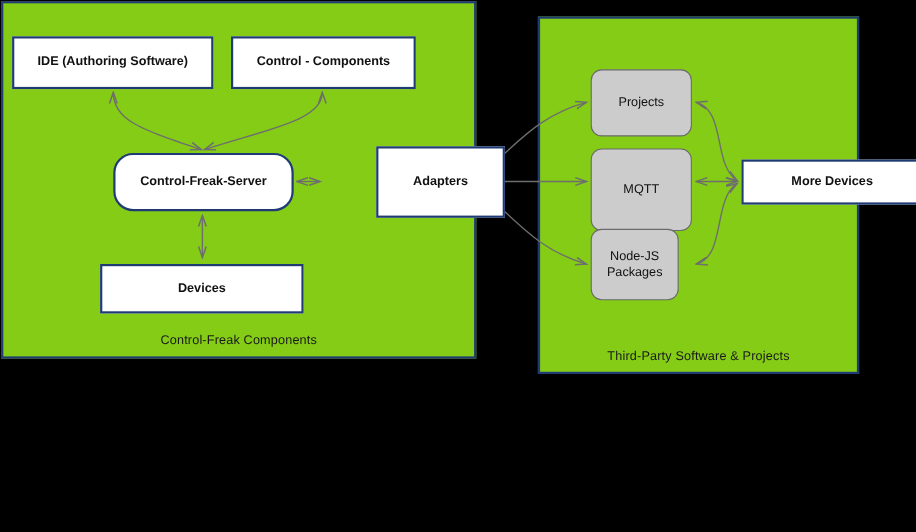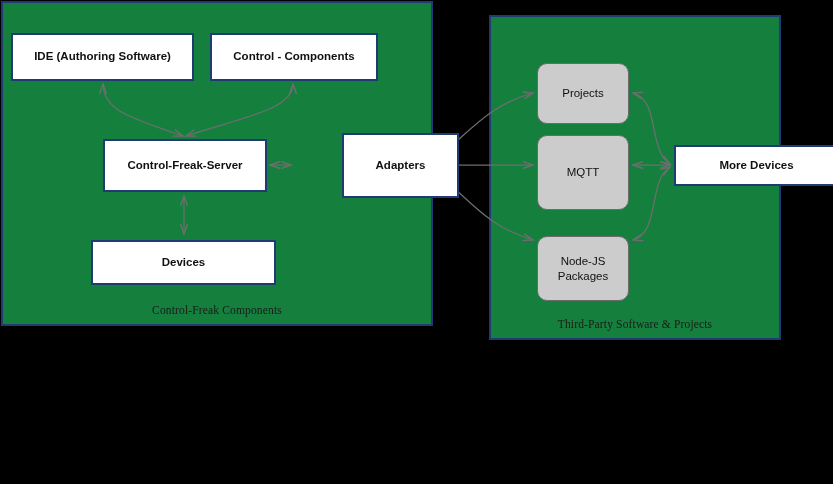--- a/index.html
+++ b/index.html
@@ -1,19 +1,19 @@
 <!DOCTYPE html>
 <html><head>
 <meta charset="utf-8">
 <style>
   html,body{margin:0;padding:0;background:#000;}
   body{width:833px;height:484px;overflow:hidden;font-family:"Liberation Sans",sans-serif;}
   #stage{position:relative;width:833px;height:484px;background:#000;}
 
-  .panel{position:absolute;background:#15803d;border:2px solid #1f3b73;box-sizing:border-box;font-family:Liberation Serif, serif;}
+  .panel{position:absolute;background:#84cc16;border:2px solid #1f3b73;box-sizing:border-box;}
   #panel-left{left:1px;top:1px;width:432px;height:325px;}
   #panel-right{left:489px;top:15px;width:292px;height:325px;}
 
   .panel-caption{
     position:absolute;left:0;right:0;bottom:8px;text-align:center;
     font-size:11.5px;color:#1a1a1a;letter-spacing:.15px;
   }
 
   .node{
     position:absolute;box-sizing:border-box;display:flex;
@@ -76,41 +76,41 @@
   </svg>
 
   <div class="node node-blue" style="left:11px;top:33px;width:183px;height:48px;">
     <span>IDE (Authoring Software)</span>
   </div>
 
   <div class="node node-blue" style="left:210px;top:33px;width:168px;height:48px;">
     <span>Control - Components</span>
   </div>
 
-  <div class="node node-blue" style="left:103px;top:139px;width:164px;height:53px;">
+  <div class="node node-blue" style="left:103px;top:139px;width:164px;height:53px;border-radius:18px;">
     <span>Control-Freak-Server</span>
   </div>
 
   <div class="node node-blue" style="left:294px;top:133px;width:117px;height:65px;margin-left:48px;">
     <span>Adapters</span>
   </div>
 
   <div class="node node-blue" style="left:91px;top:240px;width:185px;height:45px;">
     <span>Devices</span>
   </div>
 
   <div class="node node-gray" style="left:537px;top:63px;width:92px;height:61px;">
     <span>Projects</span>
   </div>
 
   <div class="node node-gray" style="left:537px;top:135px;width:92px;height:75px;">
     <span>MQTT</span>
   </div>
 
-  <div class="node node-gray" style="left:537px;top:208px;width:92px;height:65px;flex-direction:column;margin-top:28px;">
+  <div class="node node-gray" style="left:537px;top:208px;width:80px;height:65px;flex-direction:column;">
     <span>Node-JS</span>
     <span>Packages</span>
   </div>
 
   <div class="node node-blue" style="left:674px;top:145px;width:165px;height:41px;">
     <span>More Devices</span>
   </div>
 
 </div>
 

